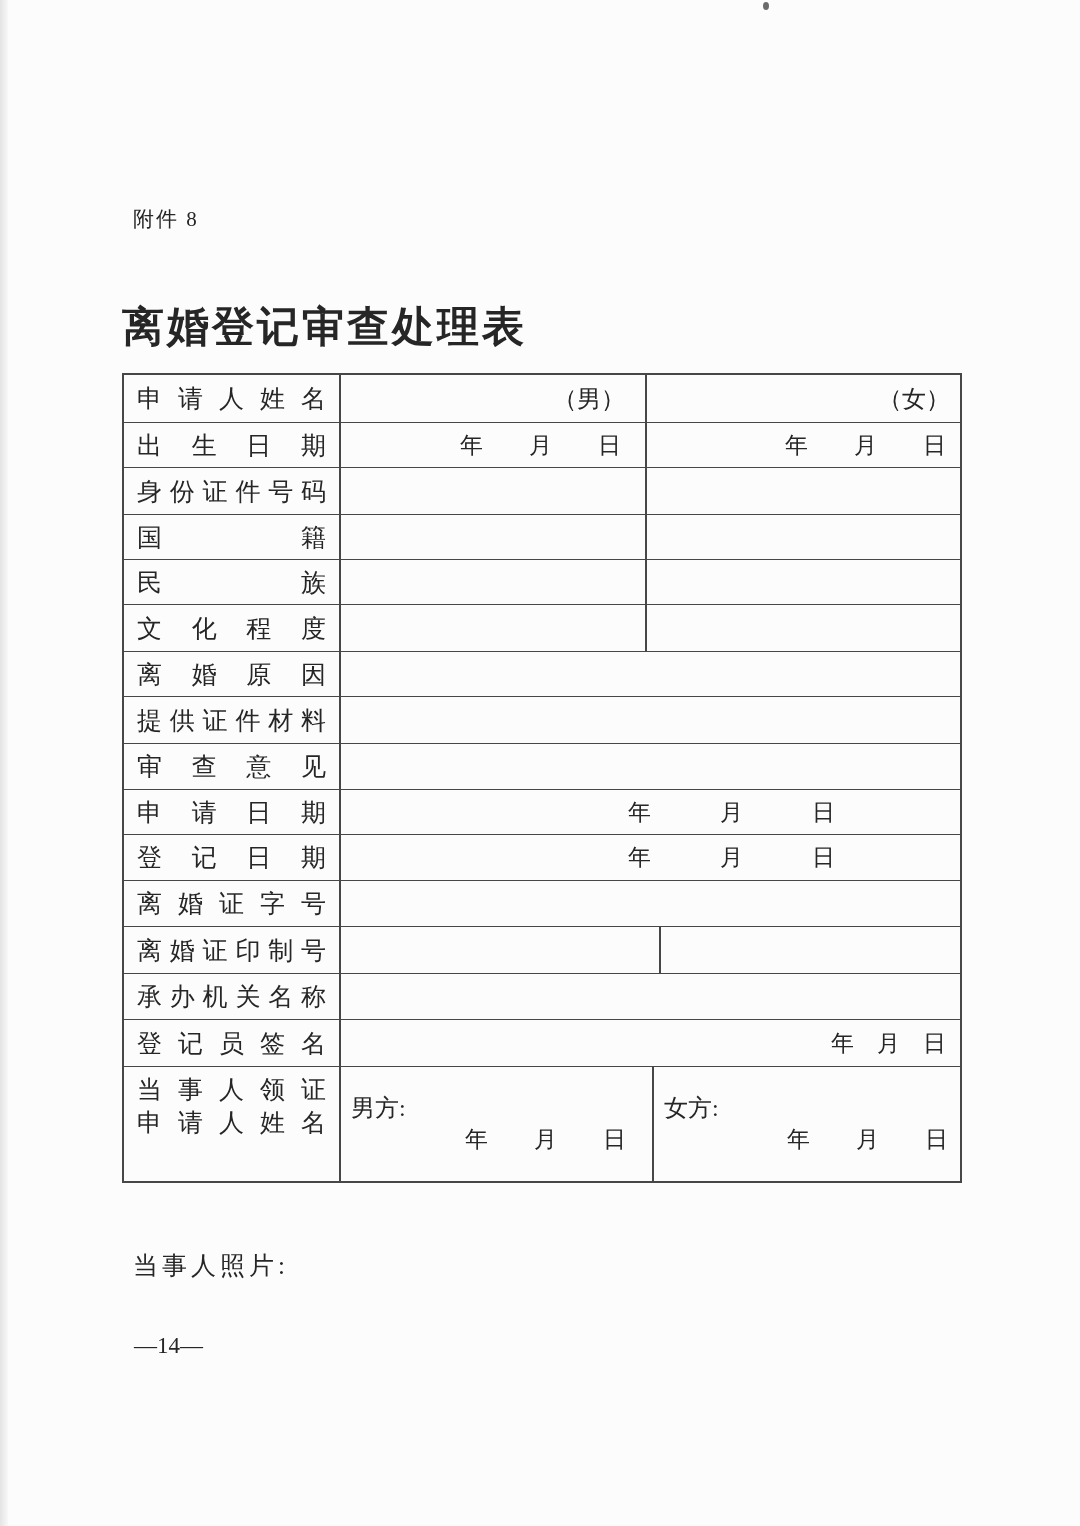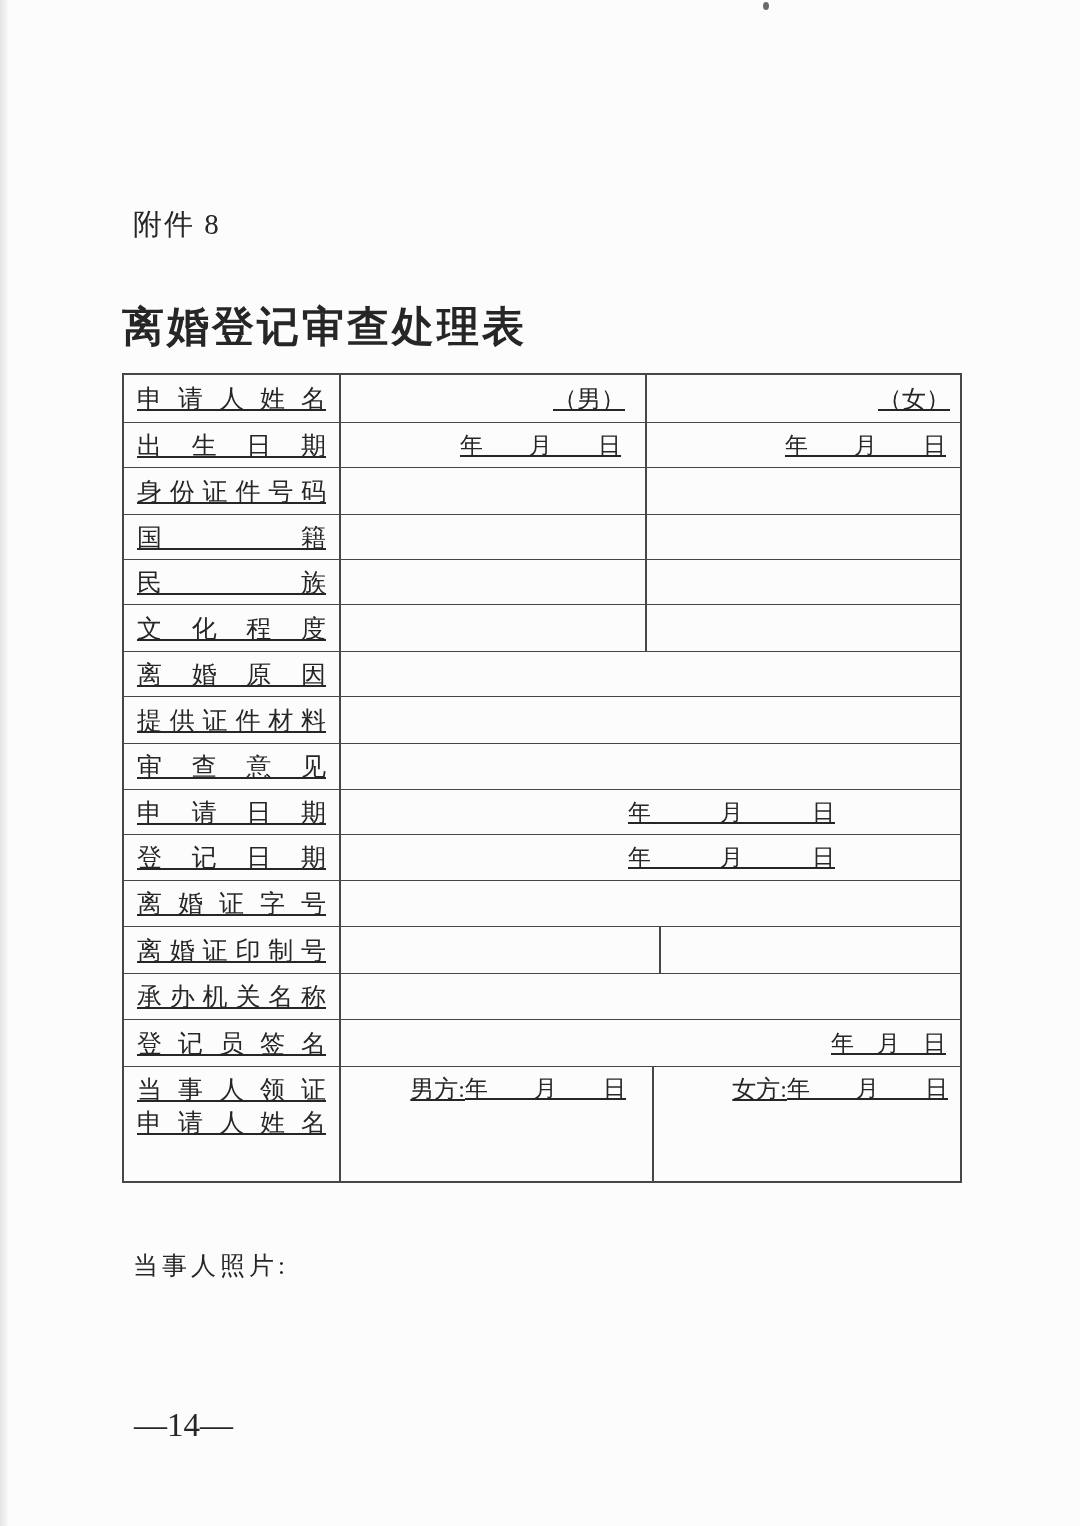--- a/index.html
+++ b/index.html
@@ -20,62 +20,62 @@
   .left-edge{
     position:absolute; left:0; top:0; bottom:0; width:8px;
     background:linear-gradient(to right,#e4e4e4,#f8f8f8);
   }
   .speck{
     position:absolute; left:763px; top:2px; width:6px; height:8px;
     background:#515151; border-radius:50%; opacity:.85;
   }
   .attachment{
     position:absolute; left:133px; top:205px;
-    font-size:29px; letter-spacing:2px;
+    font-size:21px; letter-spacing:2px;
   }
   .title{
     position:absolute; left:122px; top:299px; width:856px;
     text-align:left; font-size:42px; font-weight:bold; letter-spacing:3px;
   }
   
   .form-table{
     position:absolute; left:122px; top:373px; width:840px;
     border:2px solid var(--line);
     font-size:23px;
   }
-  .tr{display:flex; width:100%; position:relative;text-decoration:underline;}
+  .tr{display:flex; width:100%; position:relative;}
   .tr + .tr{border-top:1.5px solid var(--line);}
   .lbl{
     width:215px; flex:none; display:flex; align-items:center;
     padding:0 13px; font-size:25px;
   }
   .lbl .j{width:100%; text-align:justify; text-align-last:justify;}
   .c{border-left:2px solid var(--line); display:flex; align-items:center;}
   .cA1{width:306px; flex:none;}
   .cD1{width:320px; flex:none;}
   .cF1{width:313px; flex:none;}
   .cfill{flex:1 1 auto;}
   .right{justify-content:flex-end;}
   .fs24{font-size:24px;}
   
   .party-cell{
-    align-items:stretch;
-    justify-content:flex-end; padding:6px 0 8px 0;
+    flex-direction:column; align-items:stretch;
+    justify-content:center; padding:6px 0 8px 0;
   }
   .party-label{padding-left:10px; font-size:24px; line-height:32px;}
   .party-date{text-align:right; font-size:23px;}
   .two-line{align-items:flex-start; padding-top:6px;}
   .two-line .j{line-height:33px;}
   .caption{
     position:absolute; left:133px; top:1249px;
     font-size:25px; letter-spacing:4px;
   }
   .pagenum{
-    position:absolute; left:134px; top:1407px;
-    font-size:33px;
+    position:absolute; left:134px; top:1333px;
+    font-size:23px;
   }
 </style>
 </head>
 <body>
 
 <div class="page">
   <div class="left-edge"></div>
   <div class="speck"></div>
 
   <div class="attachment">附件 8</div>

